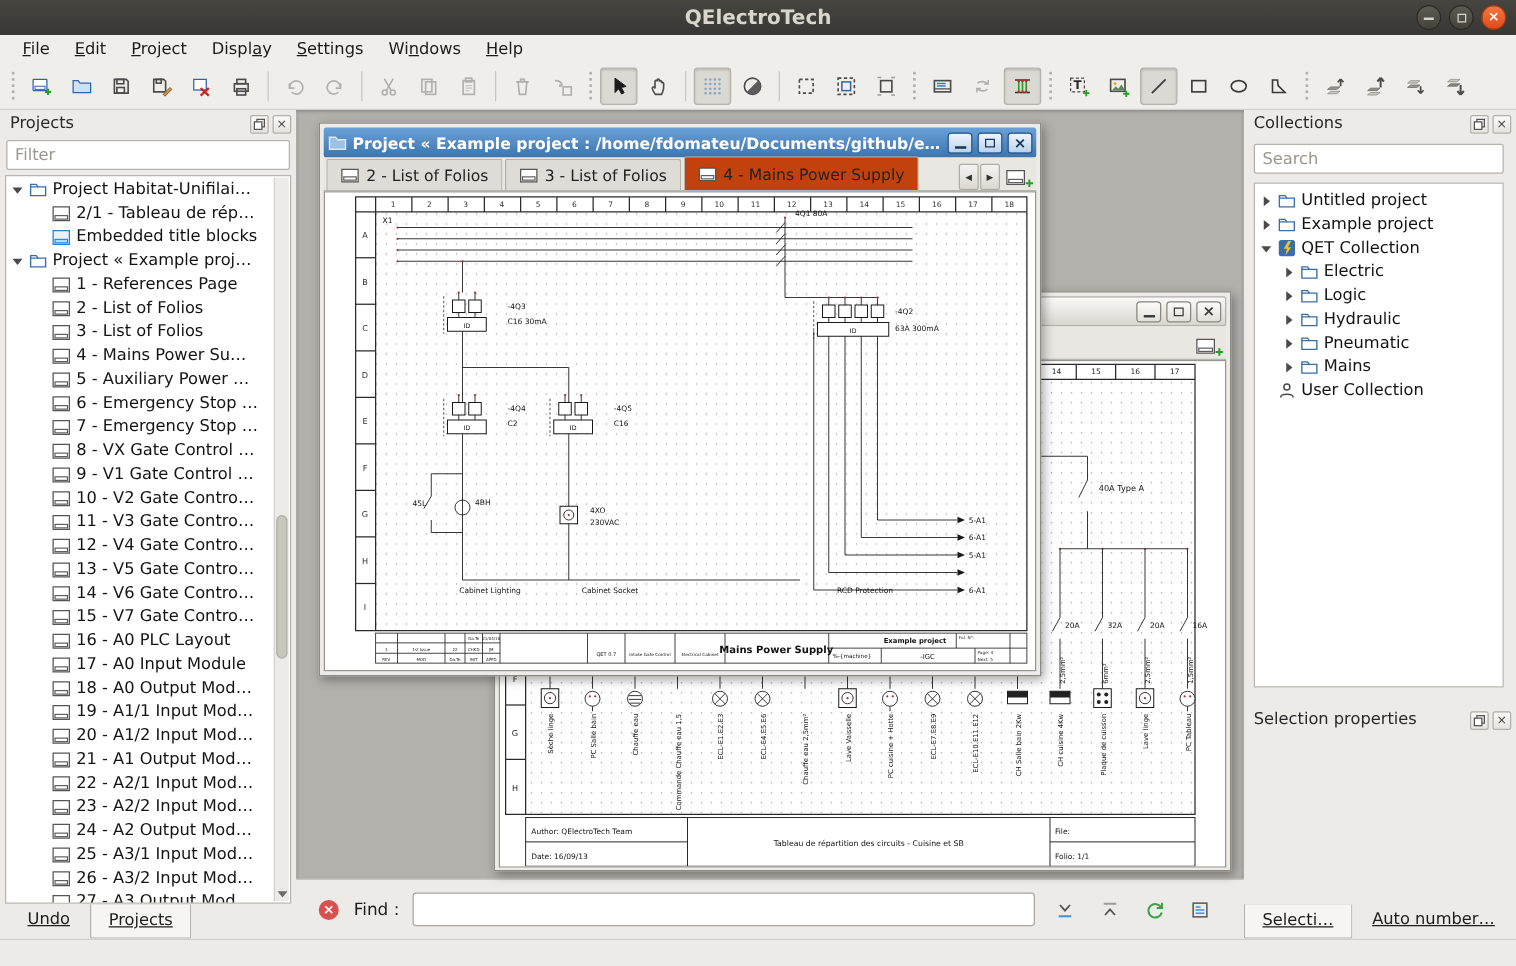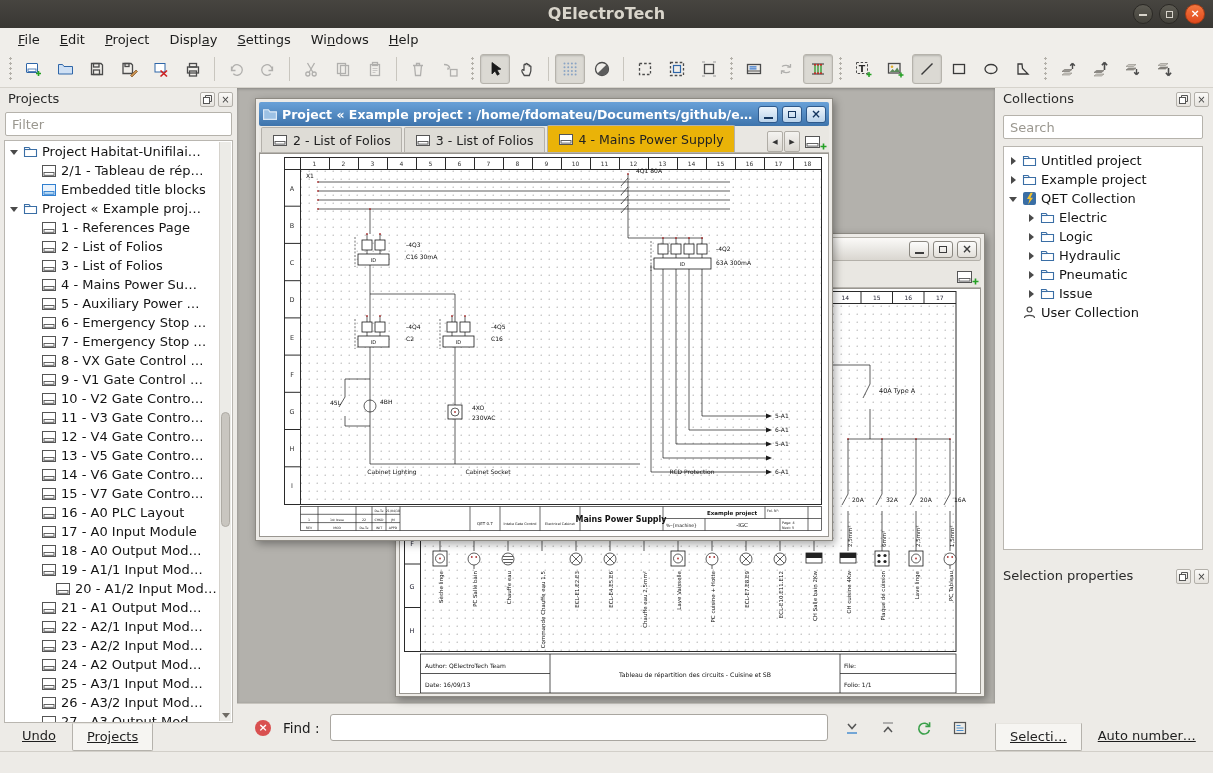--- a/index.html
+++ b/index.html
@@ -88,21 +88,21 @@
   .mbtn { width:20px; height:17px; border-radius:3px; font-size:10px; font-weight:bold;
     display:flex; align-items:center; justify-content:center; flex:none; position:relative; }
   .mbtn.blue { background:linear-gradient(#eef5fc,#b9d2ea); border:1px solid #2f5a8c; color:#16365e; }
   .mbtn.gray { background:linear-gradient(#fcfcfb,#e3e0da); border:1px solid #8a8780; color:#3c3c3c; }
   .mbtn .bar { width:9px; height:2px; background:currentColor; margin-top:7px; }
   .mbtn .sq { width:8px; height:7px; border:1.5px solid currentColor; }
   .mbtn .x { font-size:12px; line-height:1; }
   .mtabs { height:27px; display:flex; align-items:flex-end; background:#e9e7e2; border-bottom:1px solid #b7b4ae; padding-left:2px; }
   .ftab { height:25px; display:flex; align-items:center; gap:5px; padding:0 10px; font-size:12.5px; color:#222;
     background:#dedcd6; border:1px solid #b4b1ab; border-bottom:none; border-radius:2px 2px 0 0; margin-right:2px; white-space:nowrap; }
-  .ftab.active { background:#eab308; height:27px; }
+  .ftab.active { background:#c2410c; height:27px; }
   .navbtn { width:16px; height:21px; margin-left:1px; background:linear-gradient(#f4f3f0,#dbd8d2);
     border:1px solid #b0ada6; border-radius:2px; font-size:7px; color:#333; display:flex; align-items:center; justify-content:center; }
   .addfolio { width:26px; height:21px; margin-left:3px; display:flex; align-items:center; justify-content:center; }
   .mcanvas { position:relative; background:#fff; border:1px solid #999690; overflow:hidden; }
 
   
   #find-row { position:absolute; left:237px; top:703px; width:758px; height:48px; border-top:1px solid #c8c5bf;
     display:flex; align-items:center; }
   #find-close { width:16px; height:16px; border-radius:50%; background:#d95050; color:#fff; font-size:11px;
     font-weight:bold; text-align:center; line-height:15px; margin-left:18px; flex:none; }
@@ -1194,21 +1194,21 @@
           <div class="trow" style="padding-left: 22px;">
             <span class="exp"></span>
             <span class="ticon">
               <svg width="16" height="14" viewBox="0 0 16 14">
                 <rect x="1.5" y="1.5" width="13" height="11" stroke="#555" fill="#fff"></rect>
                 <rect x="3" y="8.5" width="10" height="2.8" stroke="#555" fill="#fff" stroke-width="0.9"></rect>
               </svg>
             </span>
             <span class="tlabel">19 - A1/1 Input Mod…</span>
           </div>
-          <div class="trow" style="padding-left: 36px;">
+          <div class="trow" style="padding-left: 22px;">
             <span class="exp"></span>
             <span class="ticon">
               <svg width="16" height="14" viewBox="0 0 16 14">
                 <rect x="1.5" y="1.5" width="13" height="11" stroke="#555" fill="#fff"></rect>
                 <rect x="3" y="8.5" width="10" height="2.8" stroke="#555" fill="#fff" stroke-width="0.9"></rect>
               </svg>
             </span>
             <span class="tlabel">20 - A1/2 Input Mod…</span>
           </div>
           <div class="trow" style="padding-left: 22px;">
@@ -1412,21 +1412,21 @@
             <span class="tlabel">Pneumatic</span>
           </div>
           <div class="trow" style="padding-left: 22px;">
             <span class="exp closed"></span>
             <span class="ticon">
               <svg width="15" height="15" viewBox="0 0 15 15">
                 <path d="M1.5 3.5h4.5l1.5 2h6v7h-12z" stroke="#3a6ea5" fill="#fff" stroke-width="1.1"></path>
                 <path d="M1.5 5.5h6" stroke="#3a6ea5" stroke-width="1.1"></path>
               </svg>
             </span>
-            <span class="tlabel">Issue</span>
+            <span class="tlabel">Mains</span>
           </div>
           <div class="trow" style="padding-left: 4px;">
             <span class="exp"></span>
             <span class="ticon">
               <svg width="15" height="15" viewBox="0 0 15 15">
                 <circle cx="7.5" cy="4.6" r="2.4" stroke="#4b4b4b" fill="none" stroke-width="1.2"></circle>
                 <path d="M2.5 13c0-3.4 10-3.4 10 0" stroke="#4b4b4b" fill="none" stroke-width="1.2"></path>
               </svg>
             </span>
             <span class="tlabel">User Collection</span>

